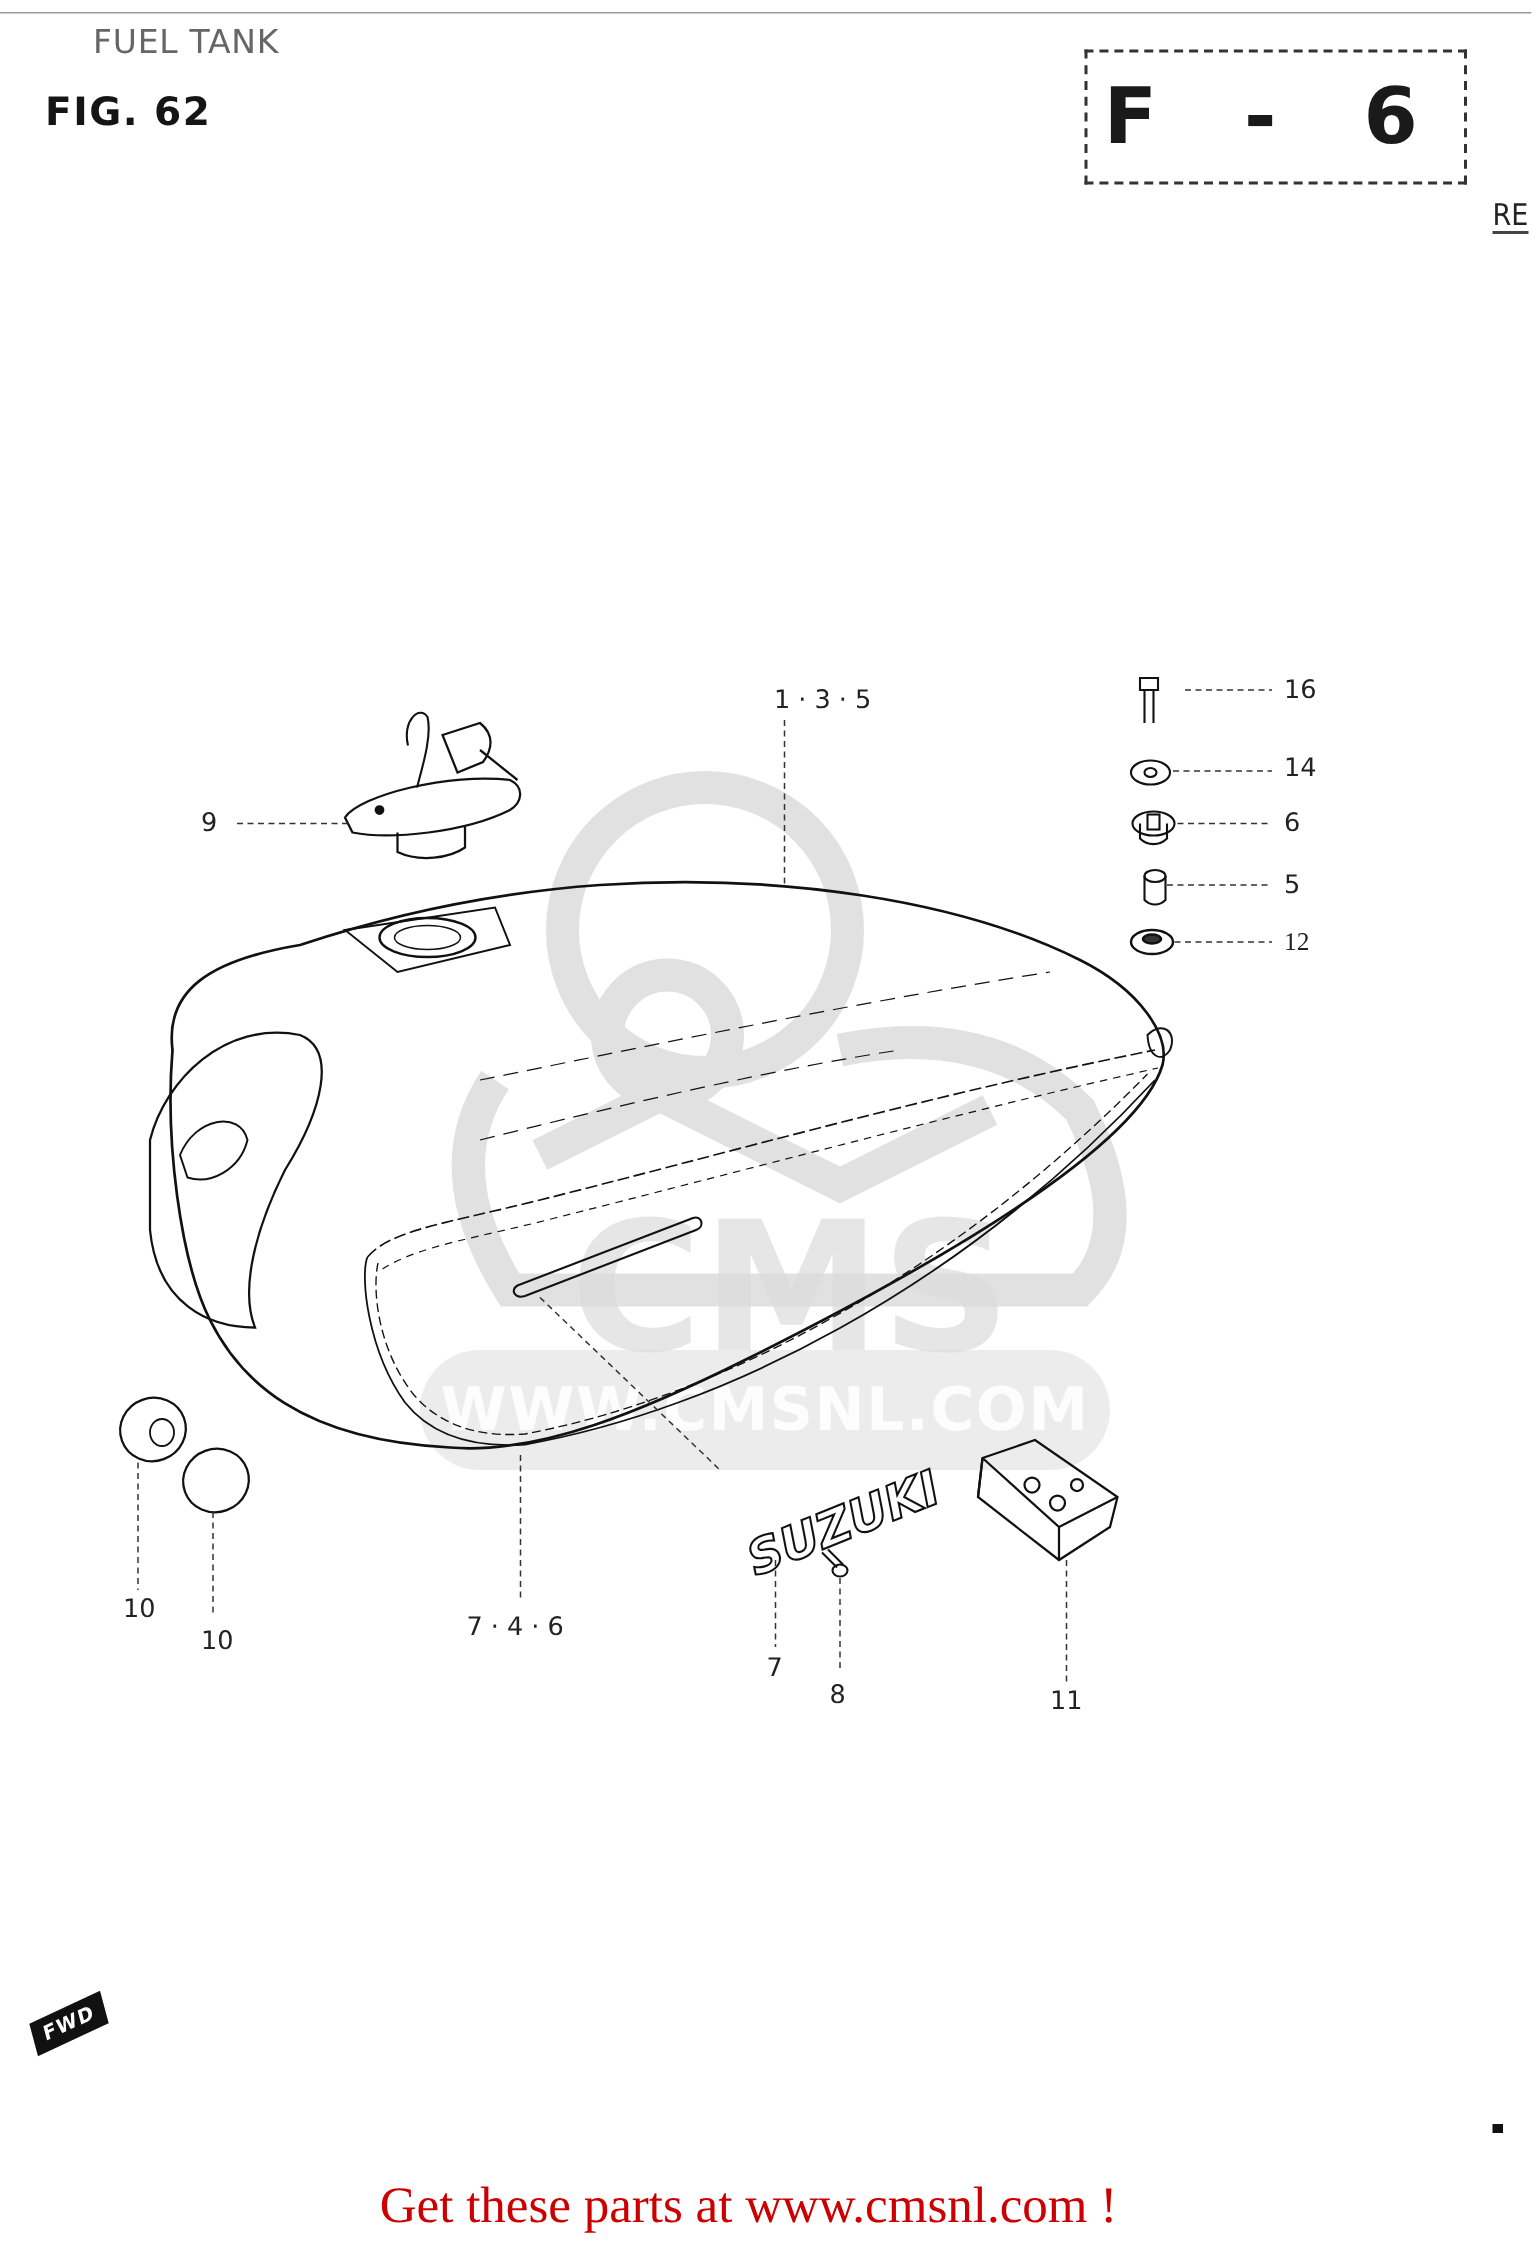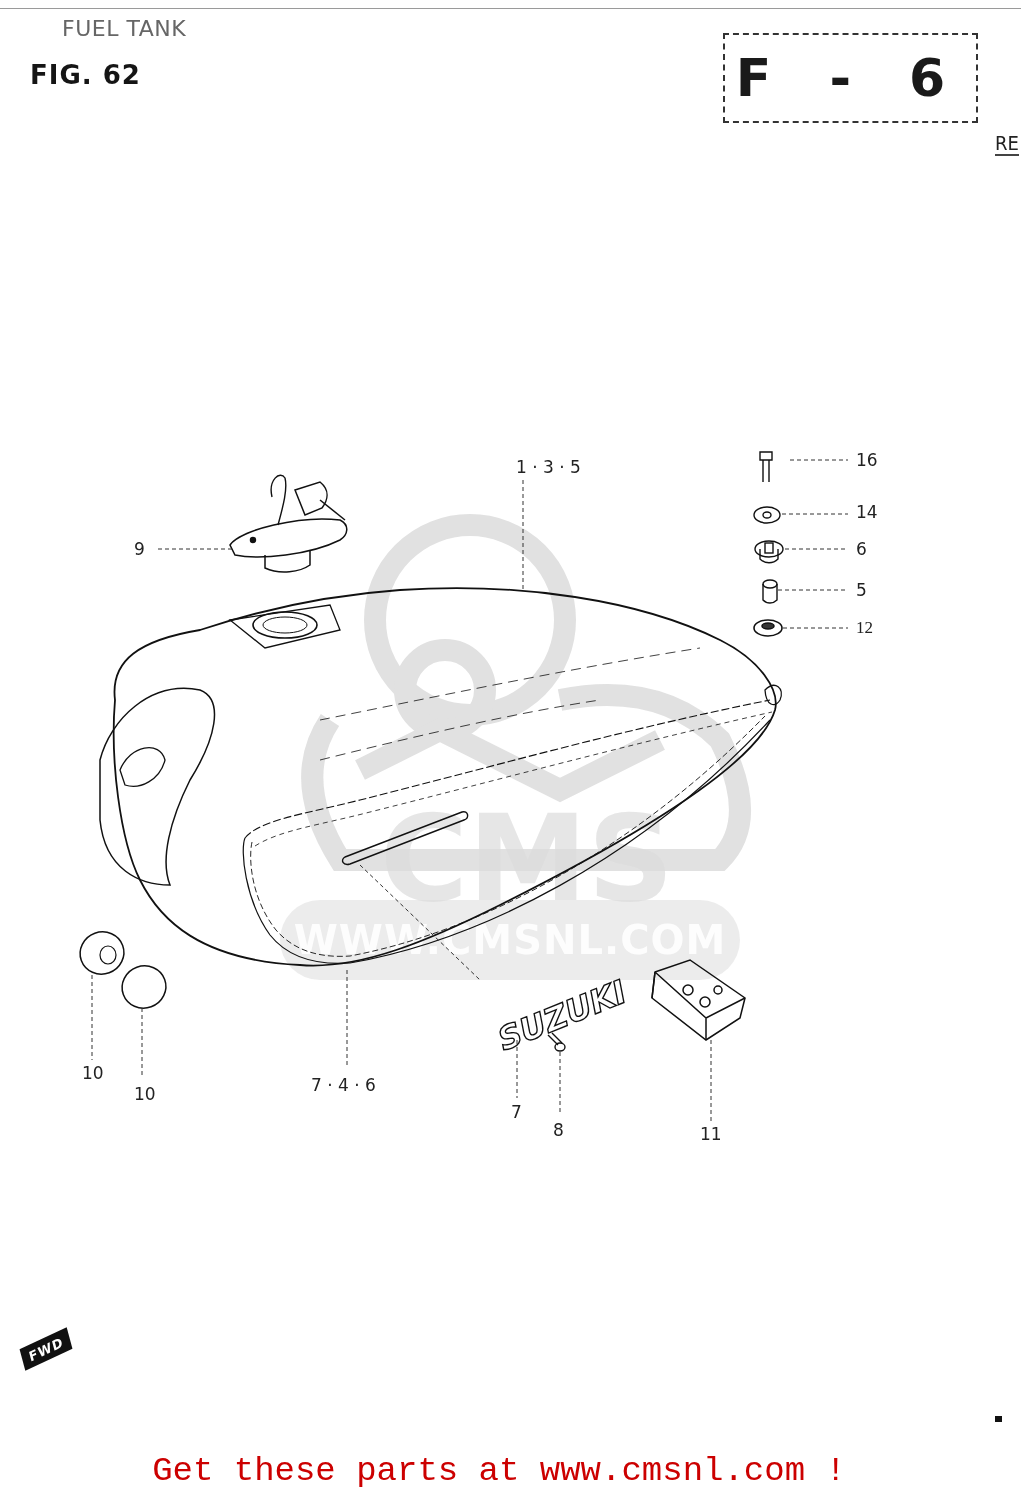--- a/index.html
+++ b/index.html
@@ -14,21 +14,21 @@
                  justify-content: center; font-size: 52px; font-weight: bold; letter-spacing: 20px; color: #1a1a1a; }
   .re-mark { position: absolute; left: 995px; top: 132px; font-size: 20px; color: #222;
              border-bottom: 2px solid #444; line-height: 22px; font-family: "DejaVu Sans Condensed","DejaVu Sans", sans-serif; }
   .diagram { position: absolute; left: 0; top: 0; width: 1021px; height: 1500px; }
   .callout { position: absolute; font-size: 17px; color: #222; font-family: "DejaVu Sans", sans-serif; white-space: nowrap; }
   .fwd-icon { position: absolute; left: 20px; top: 1338px; width: 52px; height: 22px; background: #111; color: #fff;
               font-size: 13px; font-weight: bold; transform: rotate(-25deg) skewX(-10deg); display: flex;
               align-items: center; justify-content: center; letter-spacing: 1px; }
   .dot-mark { position: absolute; left: 995px; top: 1416px; width: 7px; height: 6px; background: #111; }
   .footer-link { position: absolute; left: 0; width: 998px; top: 1452px; text-align: center; font-size: 34px;
-                 color: #cc0000; font-family: Liberation Mono, monospace; }
+                 color: #cc0000; font-family: Liberation Serif, serif; }
   .watermark { position: absolute; left: 280px; top: 900px; width: 460px; height: 80px; border-radius: 40px;
                background: rgba(200,200,200,0.35); color: rgba(255,255,255,0.9); font-size: 40px; font-weight: bold;
                display: flex; align-items: center; justify-content: center; letter-spacing: 1px; }
 </style>
 </head>
 <body>
 
 <div class="topline"></div>
 
 <div class="page-title">FUEL TANK</div>

